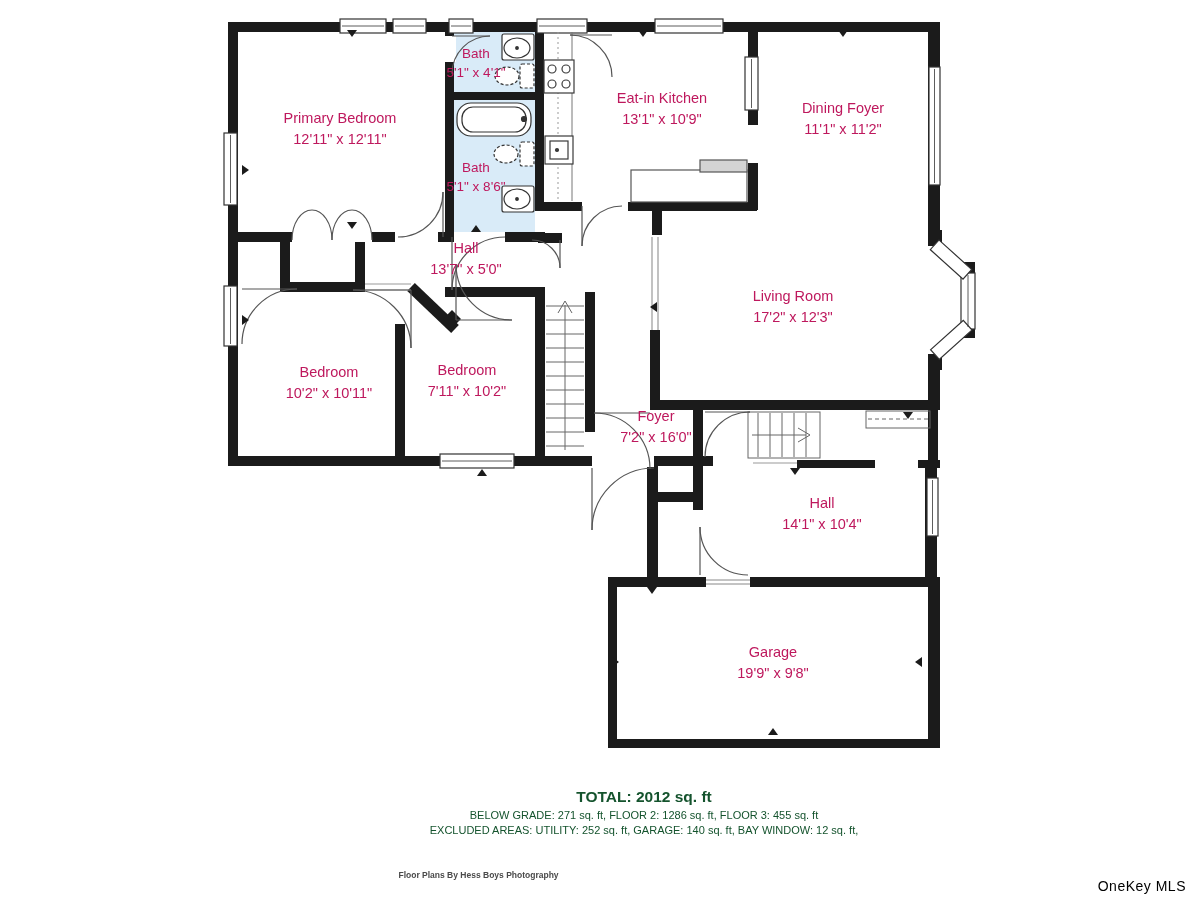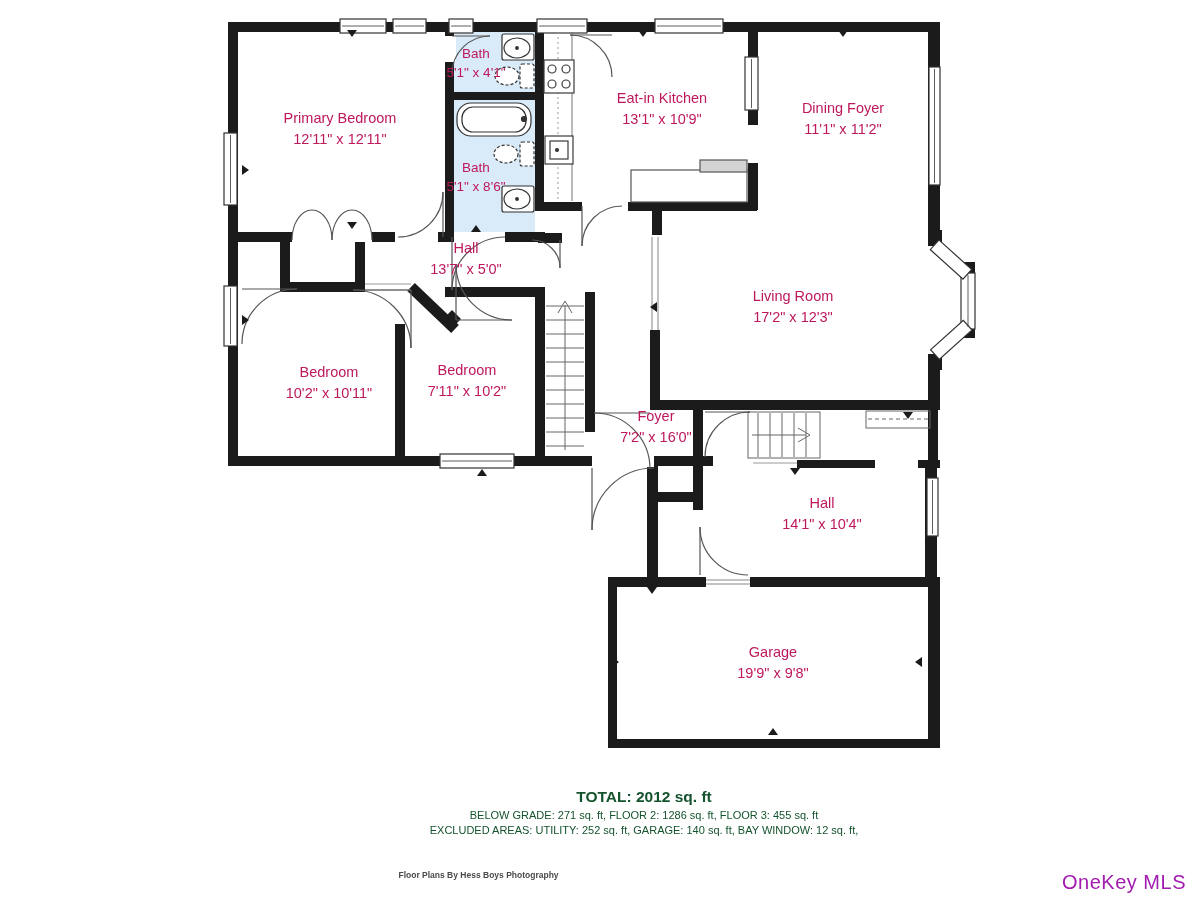--- a/index.html
+++ b/index.html
@@ -7,21 +7,21 @@
   svg.plan{position:absolute;left:0;top:0;}
   .rl{position:absolute;transform:translateX(-50%);text-align:center;color:#be185d;
       font-size:14.5px;line-height:21px;white-space:nowrap;}
   .rl .dims{display:block;}
   .rl.sm{font-size:13.5px;line-height:19px;}
   #footer{position:absolute;left:0;top:788px;width:1200px;text-align:center;color:#14532d;padding-left:44px;}
   #footer .total{font-weight:bold;font-size:15.5px;margin:0 0 3px 0;}
   #footer .ln{font-size:11px;margin:0 0 3px 0;}
   #credit{position:absolute;left:0;top:870px;width:957px;text-align:center;
           font-size:8.5px;font-weight:bold;color:#4a4a4a;}
-  #watermark{position:absolute;right:14px;bottom:6px;font-size:20px;color:#a21caf;letter-spacing:0.5px;}
+  #watermark{position:absolute;right:14px;bottom:6px;font-size:14px;color:#000000;letter-spacing:0.5px;}
 </style>
 </head>
 <body>
 
 <div id="stage">
 
 <svg class="plan" width="1200" height="900" viewBox="0 0 1200 900">
 
   <g>
     <rect x="454" y="32" width="81" height="60" fill="#d9ebf8"></rect>

